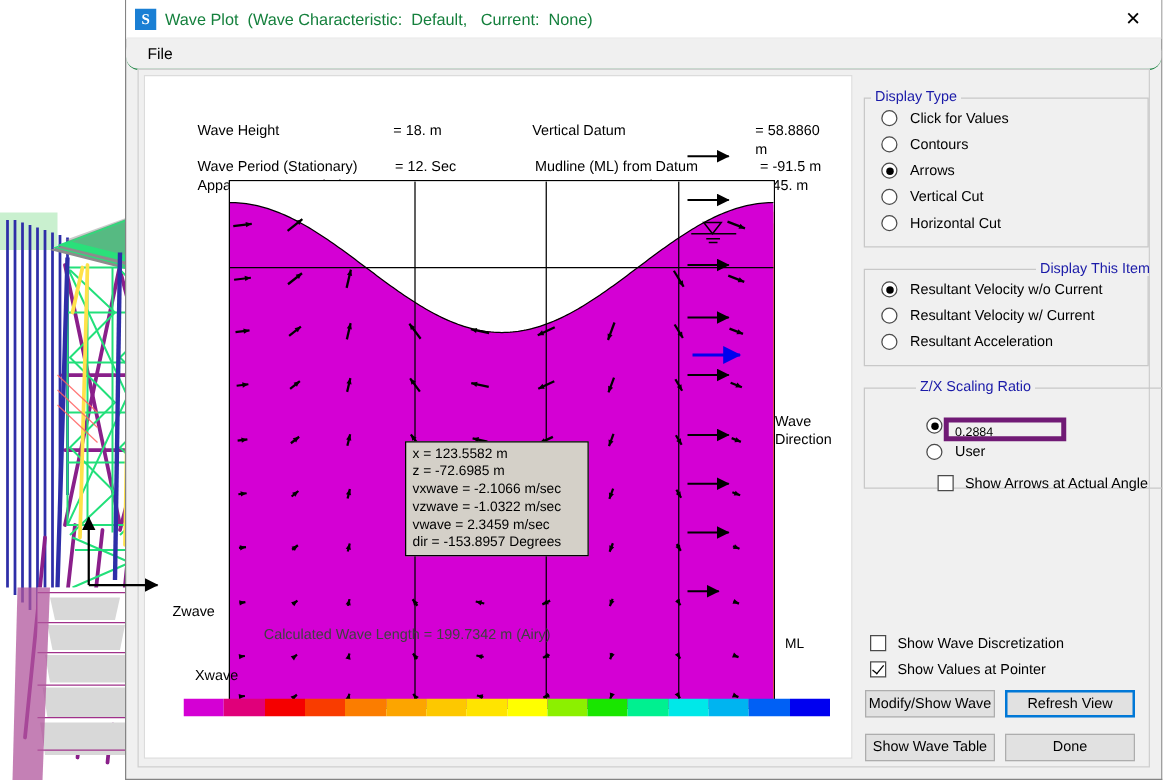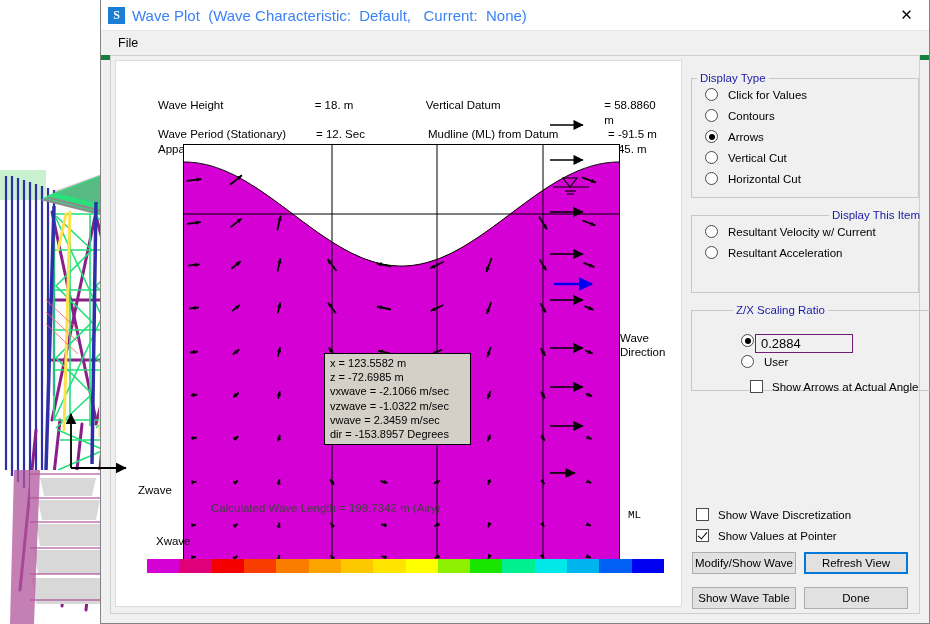--- a/index.html
+++ b/index.html
@@ -23,29 +23,29 @@
     position:relative;height:30px;background:#ffffff;
     border-bottom:1px solid #e8e8e8;
     display:flex;align-items:center;
   }
   #appIcon{
     width:17px;height:17px;margin-left:7px;margin-right:7px;
     background:#1a7fd4;color:#fff;font-size:12px;font-weight:bold;
     display:flex;align-items:center;justify-content:center;
     font-family:"Liberation Serif",serif;line-height:1;
   }
-  #titleText{font-size:15px;color:#3b82f6;white-space:pre;}
+  #titleText{font-size:13px;color:#15803d;white-space:pre;}
   #closeBtn{
     position:absolute;right:0;top:0;width:45px;height:29px;
     display:flex;align-items:center;justify-content:center;
     font-size:15px;color:#000;cursor:pointer;background:transparent;
   }
 
   #menubar{height:24px;background:#f0f0f0;display:flex;align-items:center;
-           border-bottom:5px solid #15803d;}
+           border-bottom:1px solid #15803d;border-radius:10px;}
   .menuitem{font-size:12.5px;color:#000;padding:2px 10px;margin-left:7px;cursor:default;}
 
   #clientArea{
     position:absolute;left:9px;top:55px;right:9px;bottom:9px;
     background:#f0f0f0;border:1px solid #cfcfcf;
   }
 
   
   #plotPanel{
     position:absolute;left:4px;top:4px;width:565px;height:545px;
@@ -76,21 +76,21 @@
     background:#d4d0c8;border:1px solid #000;
     font-size:11px;line-height:14.2px;color:#000;padding:2px 4px 3px 5px;
     box-sizing:border-box;
   }
 
   #waveLenLabel{
     position:absolute;left:95px;top:441px;font-size:11.5px;color:#404040;
   }
   #zLabel{position:absolute;left:22px;top:423px;font-size:11.5px;color:#000;}
   #xLabel{position:absolute;left:40px;top:474px;font-size:11.5px;color:#000;}
-  #mlLabel{position:absolute;left:512px;top:448px;font-size:11px;color:#000;font-family:Liberation Mono, monospace;}
+  #mlLabel{position:absolute;left:512px;top:448px;font-size:11px;color:#000;}
   #wdLabel{
     position:absolute;left:504px;top:270px;width:60px;font-size:11.5px;color:#000;
     line-height:14px;text-align:left;
   }
 
   #colorbar{
     position:absolute;left:31px;top:498px;width:517px;height:14px;display:flex;
   }
   #colorbar div{flex:1 1 auto;height:100%;}
 
@@ -120,21 +120,21 @@
   }
   .check.on::after{
     content:"";position:absolute;left:3px;top:0px;width:4px;height:8px;
     border-right:1.6px solid #000;border-bottom:1.6px solid #000;
     transform:rotate(40deg);
   }
   .clabel{font-size:11.5px;color:#000;}
 
   #zxInput{
     position:absolute;left:63px;top:18px;width:98px;height:19px;
-    background:#f0f0f0;border:1px solid #701a75;font-size:13px;
+    background:#f0f0f0;border:4px solid #701a75;font-size:10px;
     color:#000;padding-left:5px;line-height:18px;box-sizing:border-box;
   }
 
   #bottomChecks{position:absolute;left:5px;top:432px;width:220px;}
 
   #btnGrid{position:absolute;left:1px;top:480px;width:225px;}
   .btnrow{display:flex;gap:8px;margin-bottom:13px;}
   .btn{
     width:104px;height:22px;background:#e1e1e1;border:1px solid #adadad;
     font-size:11.5px;color:#000;display:flex;align-items:center;
@@ -739,20 +739,24 @@
         </div>
         <div class="radio-row">
           <span class="radio"></span>
           <span class="rlabel">Horizontal Cut</span>
         </div>
       </fieldset>
 
       <fieldset class="grp" style="left:0;top:137px;width:226px;height:82px;text-align:right;">
         <legend>Display This Item</legend>
         <div class="radio-row">
+          <span class="radio on"></span>
+          <span class="rlabel">Resultant Velocity w/o Current</span>
+        </div>
+        <div class="radio-row">
           <span class="radio"></span>
           <span class="rlabel">Resultant Velocity w/ Current</span>
         </div>
         <div class="radio-row">
           <span class="radio"></span>
           <span class="rlabel">Resultant Acceleration</span>
         </div>
       </fieldset>
 
       <fieldset class="grp" style="left:0;top:232px;width:226px;height:85px;padding-left:36px;">

